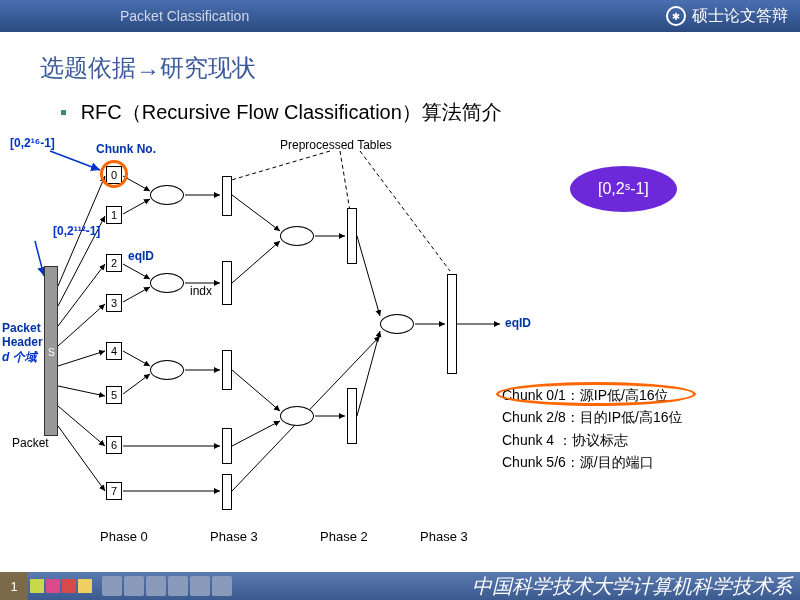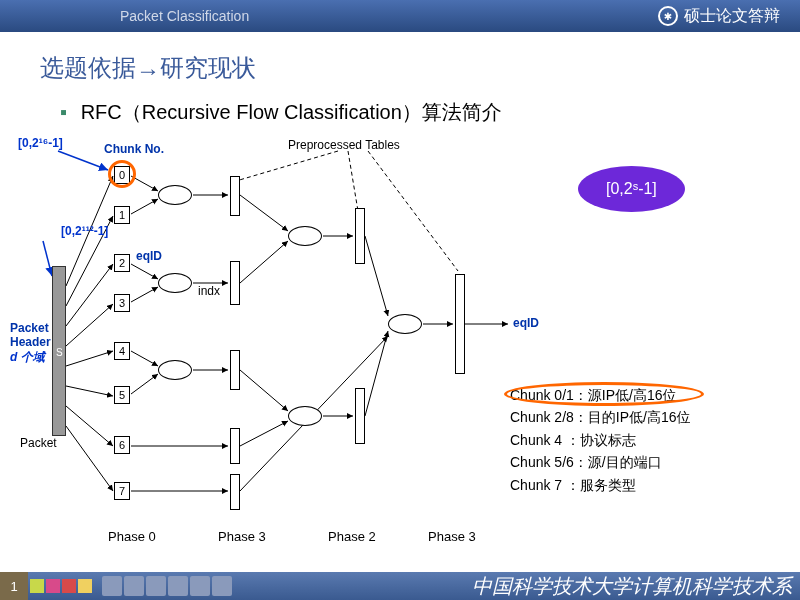--- a/index.html
+++ b/index.html
@@ -1,27 +1,27 @@
 <!DOCTYPE html>
 <html><head>
 <meta charset="utf-8">
 <style>
   * { margin: 0; padding: 0; box-sizing: border-box; }
   body { width: 800px; height: 600px; font-family: Arial, "Microsoft YaHei", sans-serif; background: #fff; overflow: hidden; position: relative; }
   
-  .topbar { height: 32px; background: linear-gradient(to bottom, #4a6fb0, #2a4a80); display: flex; align-items: center; justify-content: space-between; padding: 0 20px 0 120px; color: #fff; font-size: 14px; }
+  .topbar { height: 32px; background: linear-gradient(to bottom, #4a6fb0, #2a4a80); display: flex; align-items: center; justify-content: space-between; padding: 0 12px 0 120px; color: #fff; font-size: 14px; }
   .topbar-left { color: #d0d8e8; }
   .topbar-right { display: flex; align-items: center; gap: 6px; font-size: 16px; }
   .logo-circle { width: 20px; height: 20px; border: 2px solid #fff; border-radius: 50%; display: flex; align-items: center; justify-content: center; font-size: 10px; }
   
   .title-row { padding: 20px 40px 10px 40px; color: #3a5a9a; font-size: 24px; }
   .subtitle-row { padding: 5px 32px 10px 60px; font-size: 20px; color: #000; }
   .subtitle-row .bullet { color: #3a8a6a; font-weight: bold; margin-right: 8px; }
   
-  .diagram-area { position: relative; width: 756px; height: 430px; margin-left: 8px; }
+  .diagram-area { position: relative; width: 756px; height: 430px; }
   
   .label { position: absolute; font-size: 12px; }
   .blue-label { color: #0033cc; font-weight: bold; }
   .purple-label { color: #0033aa; font-weight: bold; }
   
   .packet-box { position: absolute; left: 44px; top: 130px; width: 14px; height: 170px; background: #999; border: 1px solid #333; }
   .packet-box .s { color: #fff; font-size: 10px; position: absolute; top: 80px; left: 3px; }
   
   .chunk-box { position: absolute; width: 16px; height: 18px; border: 1px solid #000; background: #fff; display: flex; align-items: center; justify-content: center; font-size: 11px; }
   .tall-box { position: absolute; width: 10px; border: 1px solid #000; background: #fff; }
@@ -169,21 +169,20 @@
   <div class="tall-box" style="left:447px; top:138px; height:100px;"></div>
 
   <div class="oval-blue">[0,2ˢ-1]</div>
 
   <div class="legend">
     <div class="legend-circle"></div>
     <div class="legend-row">Chunk 0/1：源IP低/高16位</div>
     <div class="legend-row">Chunk 2/8：目的IP低/高16位</div>
     <div class="legend-row">Chunk 4   ：协议标志</div>
     <div class="legend-row">Chunk 5/6：源/目的端口</div>
-    <div class="legend-row">Chunk 7   ：服务类型</div>
   </div>
 
   <div class="phase-label" style="left:100px;">Phase 0</div>
   <div class="phase-label" style="left:210px;">Phase 3</div>
   <div class="phase-label" style="left:320px;">Phase 2</div>
   <div class="phase-label" style="left:420px;">Phase 3</div>
 </div>
 
 <div class="footer">
   <div class="page-num">1</div>

